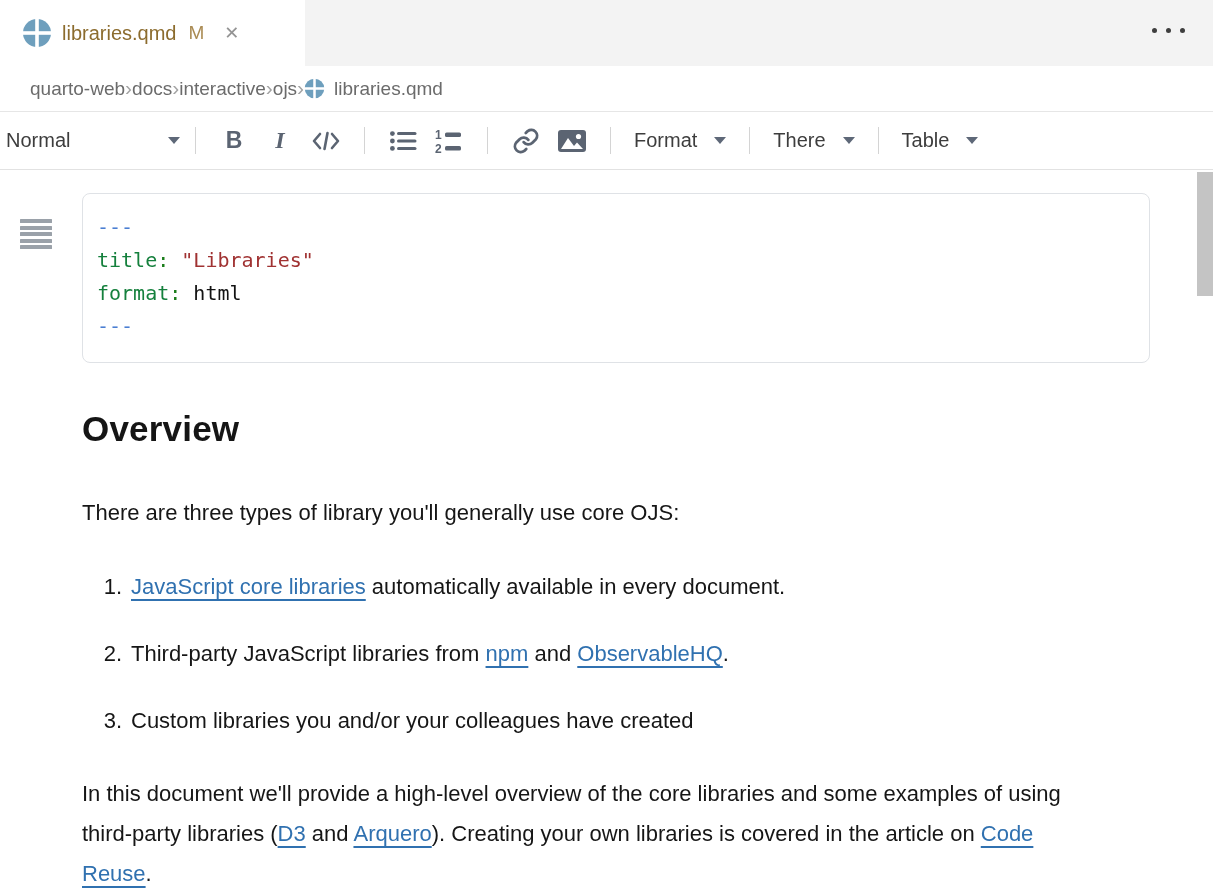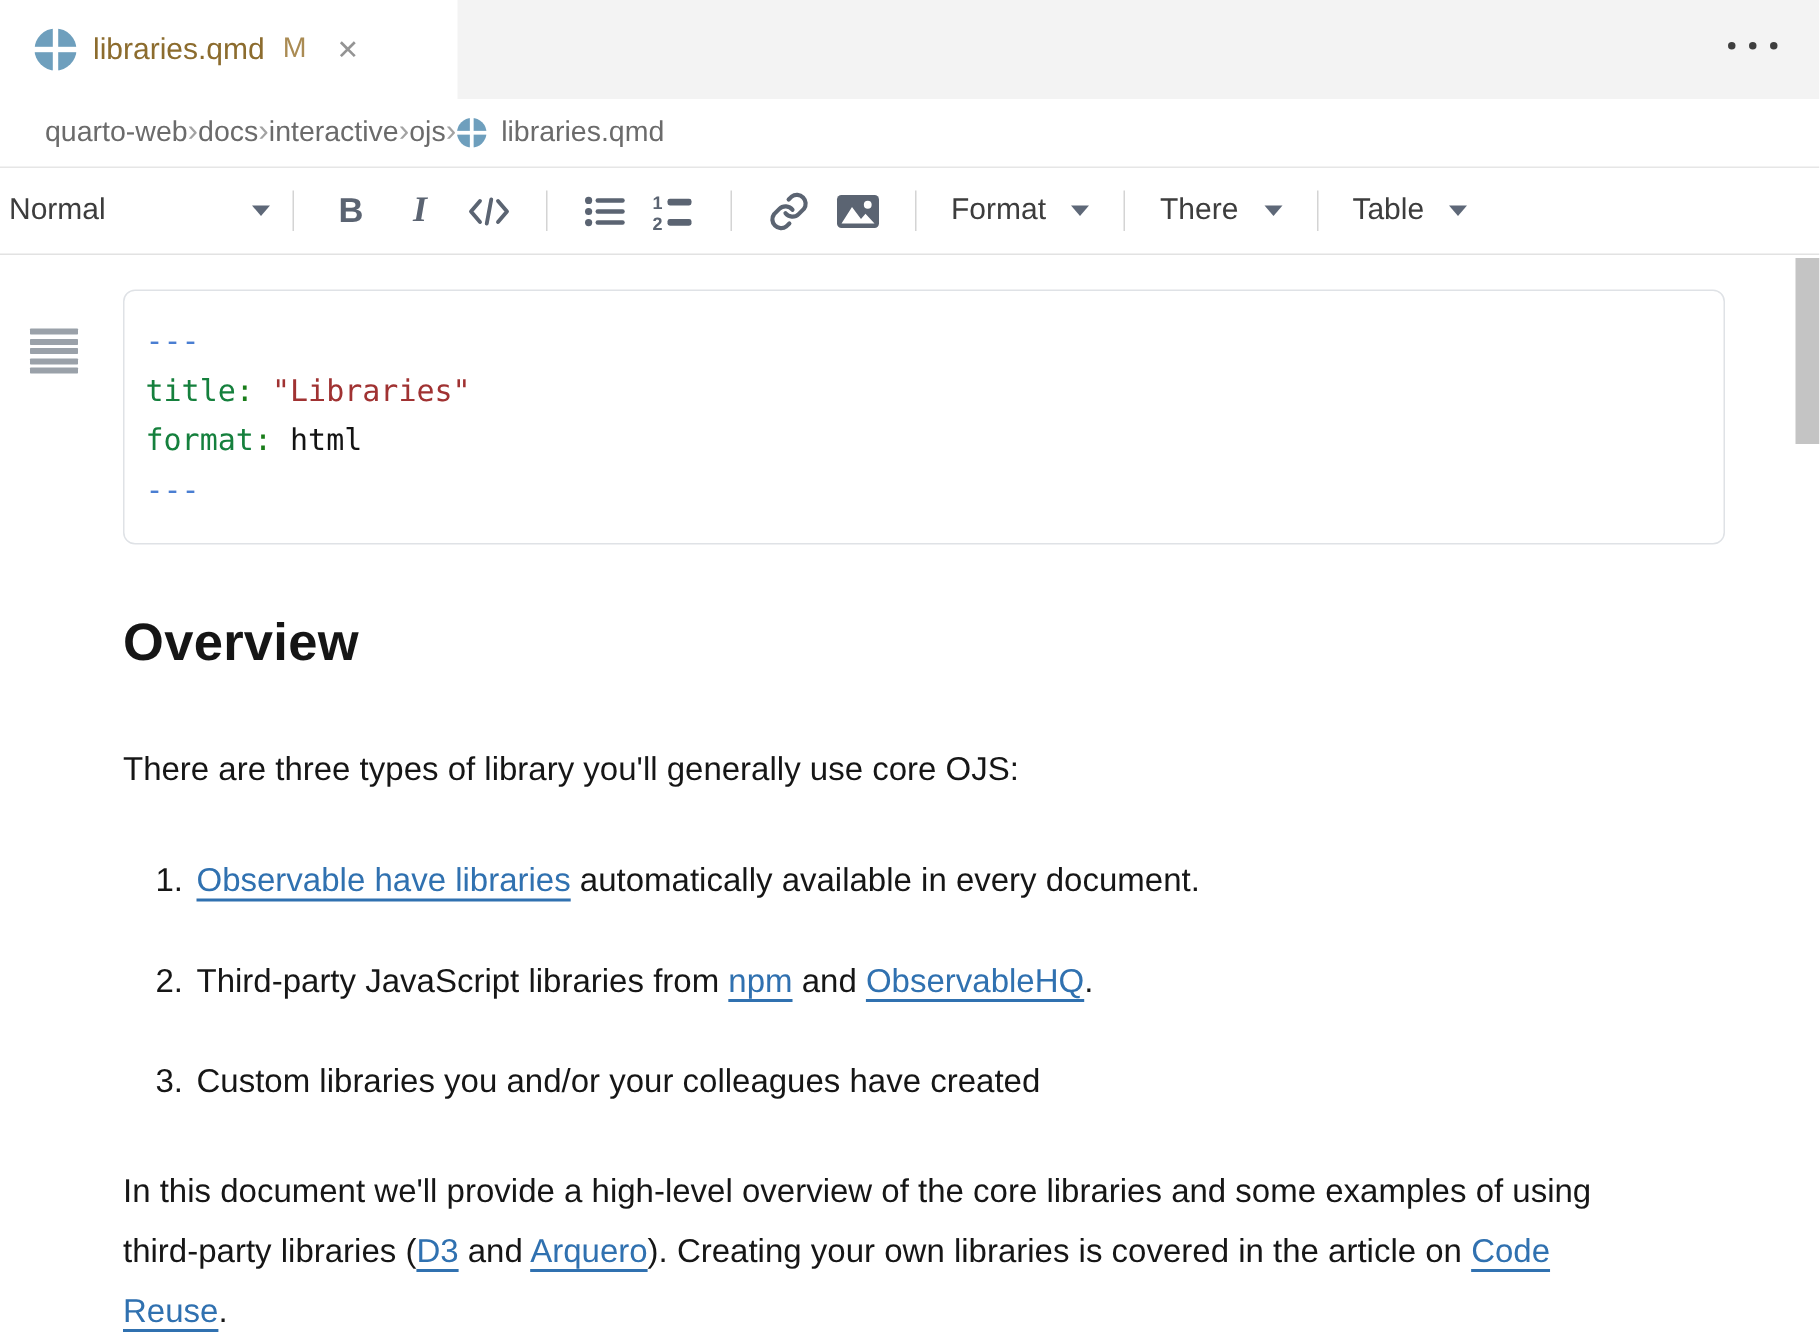--- a/index.html
+++ b/index.html
@@ -197,21 +197,21 @@
     <div><span class="tok-delim">---</span></div>
   </div>
 
   <h1 class="doc-heading">Overview</h1>
 
   <p class="doc-para">There are three types of library you'll generally use core OJS:</p>
 
   <div class="doc-list">
     <div class="doc-list-item">
       <span class="marker">1.</span>
-      <span class="item-text"><span class="doc-link">Observable have libraries</span><span> automatically available in every document.</span></span>
+      <span class="item-text"><span class="doc-link">JavaScript core libraries</span><span> automatically available in every document.</span></span>
     </div>
     <div class="doc-list-item">
       <span class="marker">2.</span>
       <span class="item-text"><span>Third-party JavaScript libraries from </span><span class="doc-link">npm</span><span> and </span><span class="doc-link">ObservableHQ</span><span>.</span></span>
     </div>
     <div class="doc-list-item">
       <span class="marker">3.</span>
       <span class="item-text"><span>Custom libraries you and/or your colleagues have created</span></span>
     </div>
   </div>

